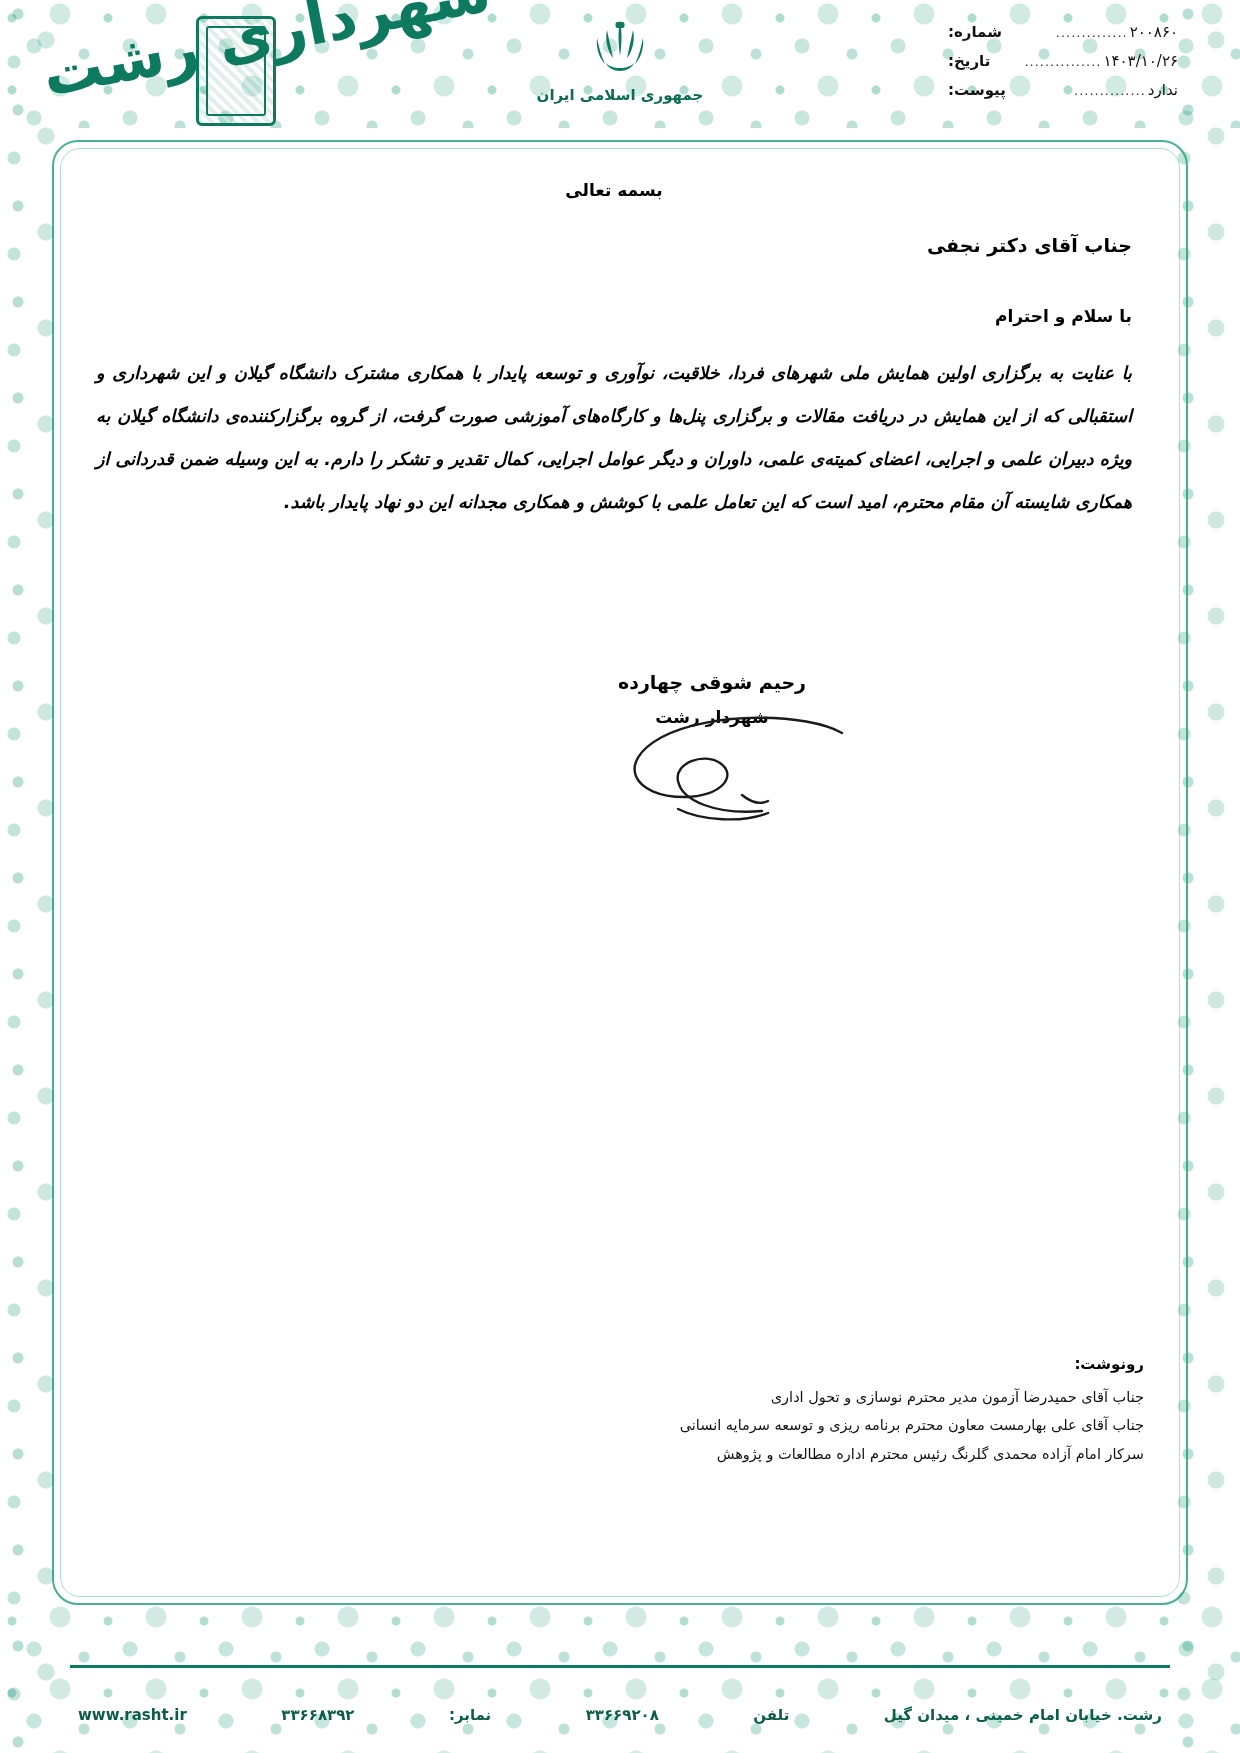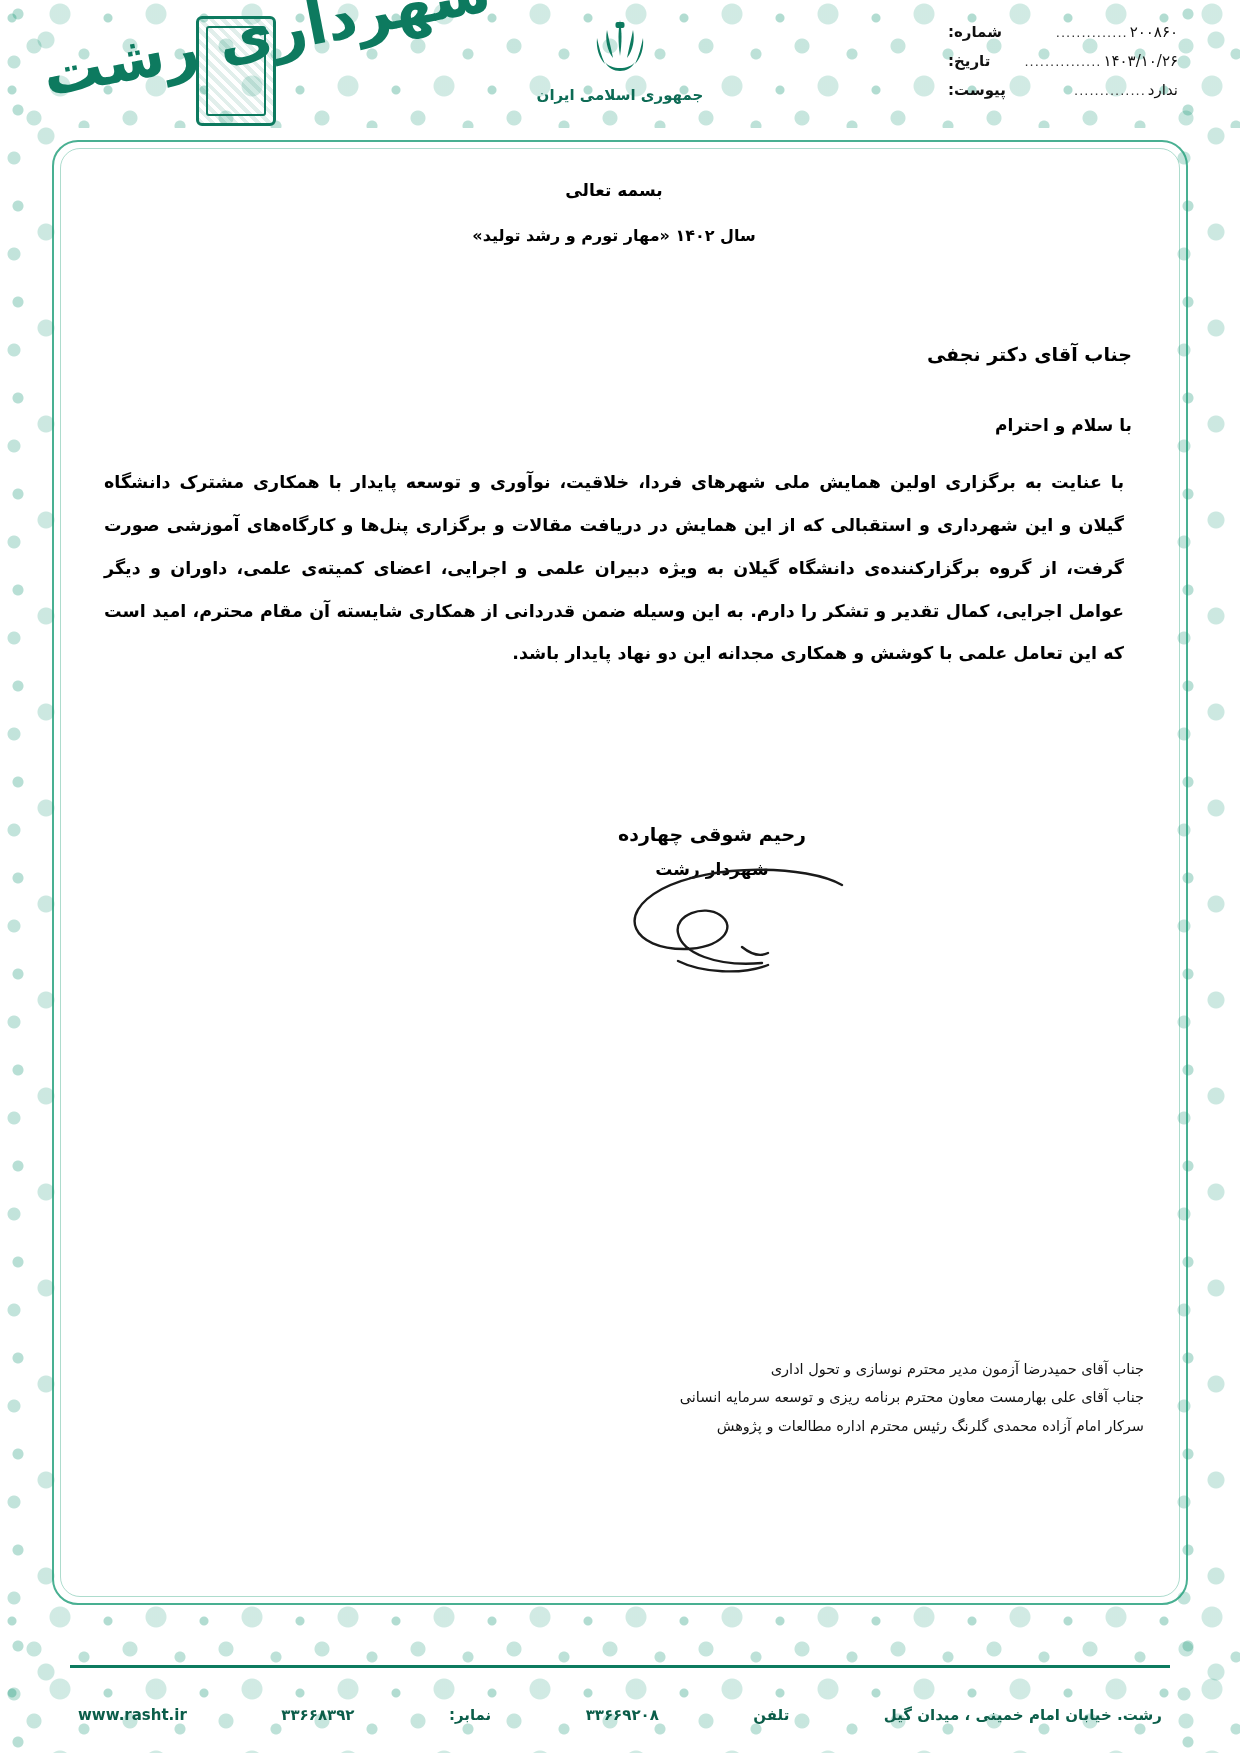--- a/index.html
+++ b/index.html
@@ -199,21 +199,22 @@
   .salutation {
     font-size: 17px;
     font-weight: bold;
     margin: 0 0 26px 0;
   }
   .para {
     font-size: 17.5px;
     font-weight: bold;
     line-height: 2.45;
     text-align: justify;
-    margin: 8px;
+    margin: 0;
+    font-style: italic;
   }
 
   .sign-block {
     margin-top: 148px;
     text-align: center;
     position: relative;
     width: 420px;
     margin-right: 210px;
   }
   .sign-name {
@@ -331,21 +332,20 @@
     </div>
 
     <div class="logo-left">
       <div class="logo-badge"></div>
       <div class="logo-word">شهرداری رشت</div>
     </div>
   </div>
 
   <div class="content">
     <p class="basmala">بسمه تعالی</p>
-    <p class="slogan">سال ۱۴۰۲ «مهار تورم و رشد تولید»</p>
 
     <div class="addressee">
       <div>جناب آقای دکتر نجفی</div>
     </div>
 
     <p class="salutation">با سلام و احترام</p>
     <p class="para">با عنایت به برگزاری اولین همایش ملی شهرهای فردا، خلاقیت، نوآوری و توسعه پایدار با همکاری مشترک دانشگاه گیلان و این شهرداری و استقبالی که از این همایش در دریافت مقالات و برگزاری پنل‌ها و کارگاه‌های آموزشی صورت گرفت، از گروه برگزارکننده‌ی دانشگاه گیلان به ویژه دبیران علمی و اجرایی، اعضای کمیته‌ی علمی، داوران و دیگر عوامل اجرایی، کمال تقدیر و تشکر را دارم.  به این وسیله ضمن قدردانی از همکاری شایسته آن مقام محترم، امید است که این تعامل علمی با کوشش و همکاری مجدانه این دو نهاد پایدار باشد.</p>
 
     <div class="sign-block">
       <div class="sign-name">رحیم شوقی چهارده</div>
@@ -356,20 +356,21 @@
             <path d="M250 28 C215 8 120 6 70 32 C22 58 42 92 92 92 C130 92 146 70 128 58 C112 47 82 58 86 76 C90 96 124 110 170 106"></path>
             <path d="M86 104 C110 116 150 118 176 108"></path>
             <path d="M150 90 C160 98 168 100 176 96"></path>
           </g>
         </svg>
       </span>
     </div>
   </div>
 
   <div class="cc-block">
+    <div class="cc-title">رونوشت:</div>
     <div class="cc-item">جناب آقای حمیدرضا آزمون مدیر محترم نوسازی و تحول اداری</div>
     <div class="cc-item">جناب آقای علی بهارمست معاون محترم برنامه ریزی و توسعه سرمایه انسانی</div>
     <div class="cc-item">سرکار امام آزاده محمدی گلرنگ رئیس محترم اداره مطالعات و پژوهش</div>
   </div>
 
   <div class="footer">
     <div class="footer-line"></div>
     <div class="footer-row">
       <div class="footer-cell">رشت. خیابان امام خمینی ، میدان گیل</div>
       <div class="footer-cell">تلفن</div>

